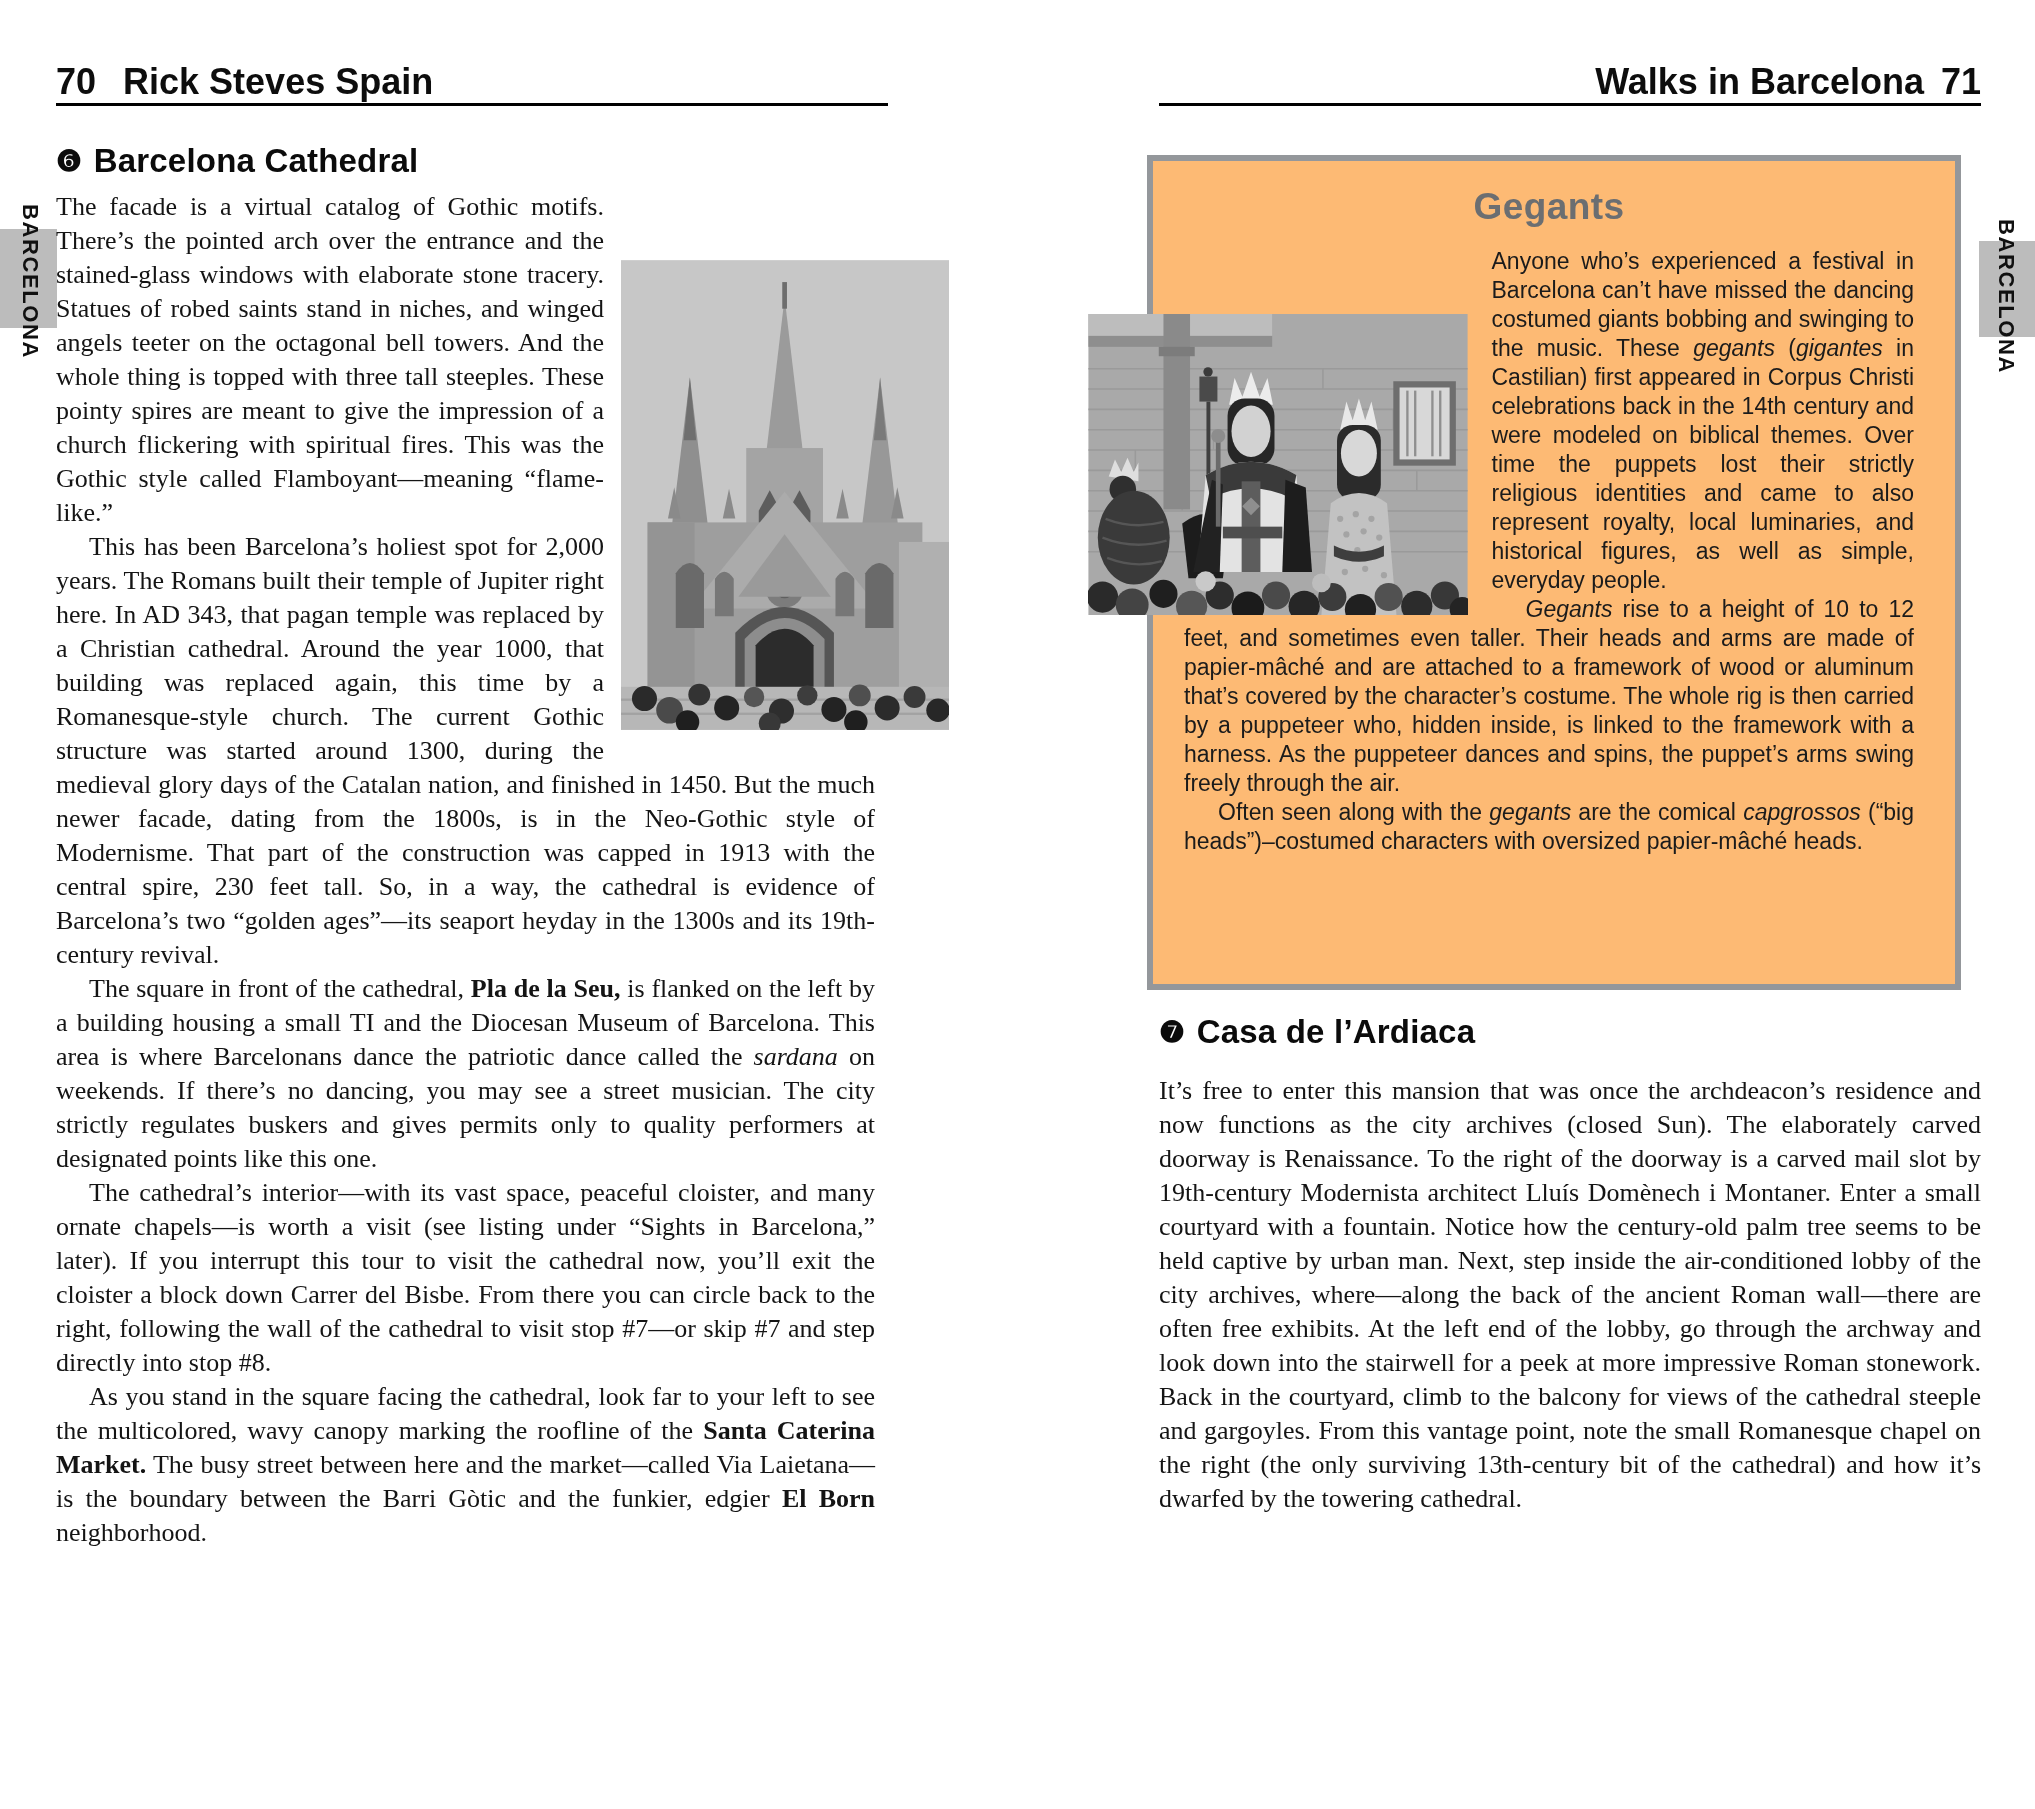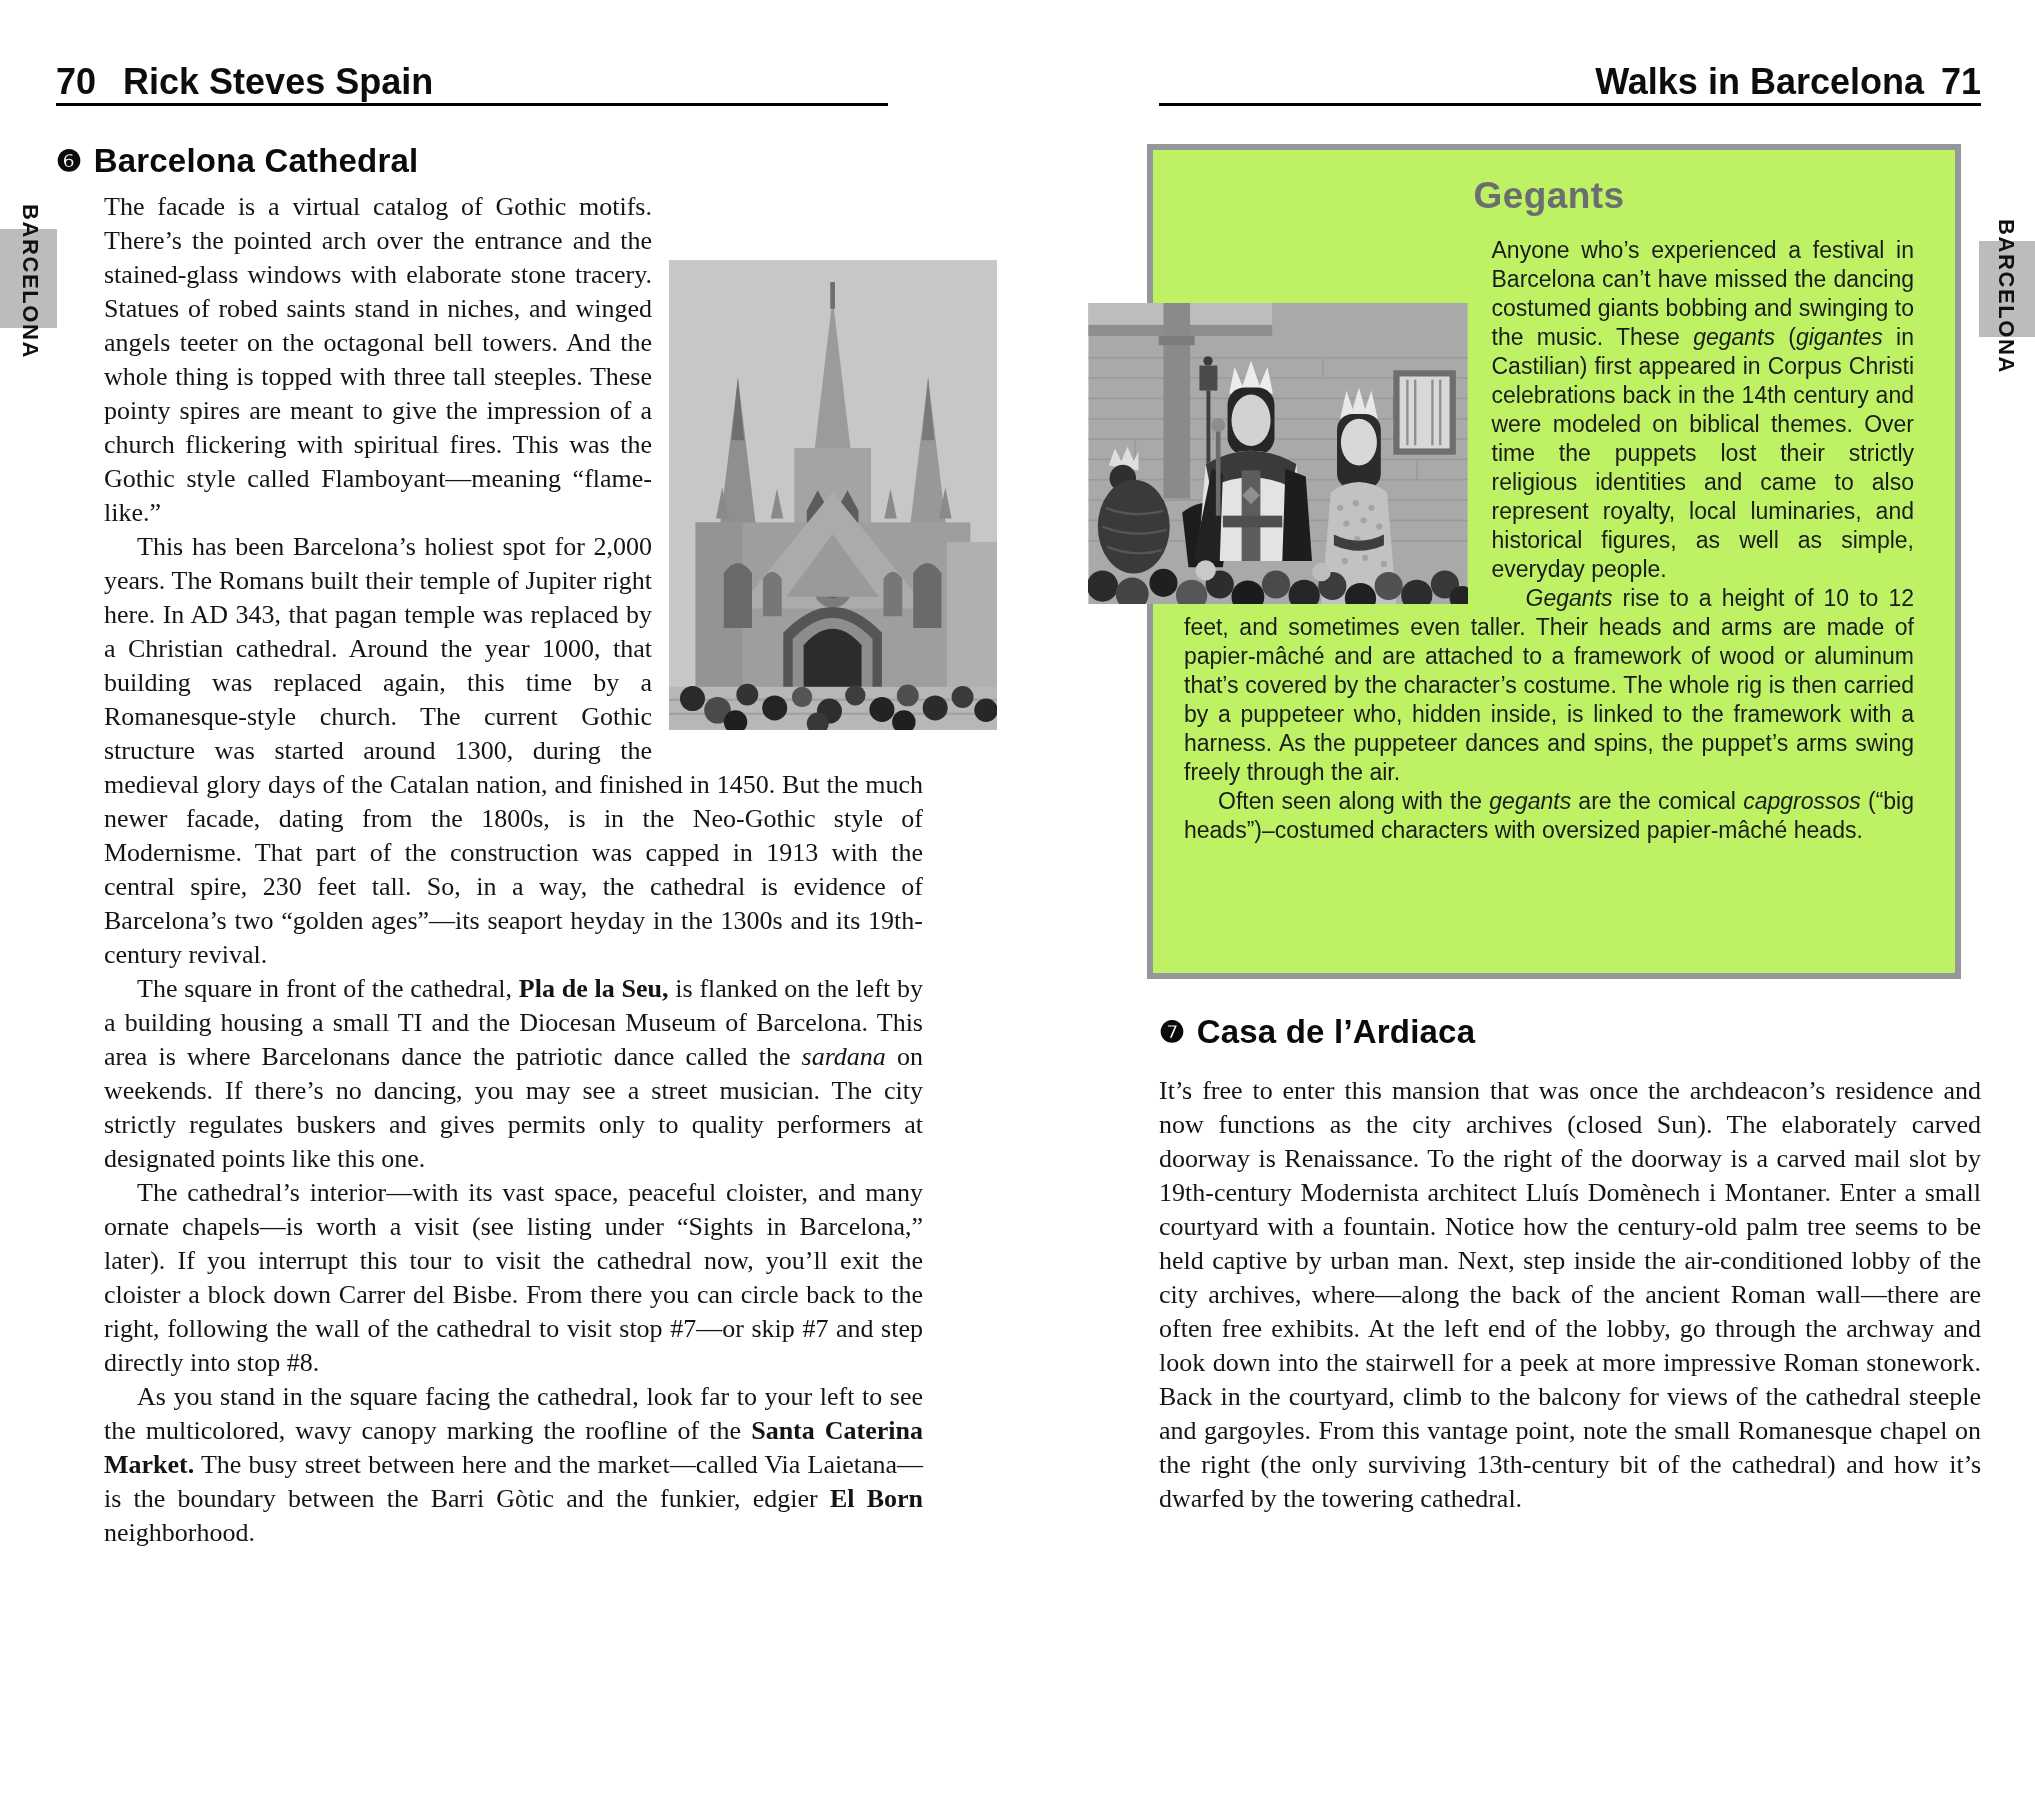--- a/index.html
+++ b/index.html
@@ -26,31 +26,31 @@
   #tab-right{left:1993px;top:219px;}
   
   .sec-head{position:absolute;font-family:"Liberation Sans",sans-serif;font-weight:700;
             color:#0b0b0b;display:flex;align-items:center;gap:11.7px;white-space:nowrap;}
   .sec-head .marker{font-size:29px;line-height:1;position:relative;top:0.8px;}
   .sec-head .ttl{font-size:33px;letter-spacing:0.2px;}
   #head6{left:56px;top:142px;}
   #head7{left:1159px;top:1013px;}
   
   .col{position:absolute;text-align:justify;font-size:26px;line-height:34px;color:#141414;}
-  #col-left{left:56px;top:190px;width:819px;margin-left:48px;}
+  #col-left{left:56px;top:190px;width:819px;}
   #col-right{left:1159px;top:1074px;width:822px;}
   .col p{margin:0;}
   .col p.ind{text-indent:33px;}
   
   .ph-cathedral{float:right;width:328px;height:470px;margin:70px -74px 11px 17px;}
   .ph-gegants{float:left;width:380px;height:301px;margin:67px 23.5px 7.8px -96px;}
   .ph-cathedral svg,.ph-gegants svg{display:block;width:100%;height:100%;}
   
-  #gegants-box{position:absolute;left:1147px;top:144px;width:814px;height:835px;
-    box-sizing:border-box;border:6.3px solid #94979b;background:#bef264;
+  #gegants-box{position:absolute;left:1147px;top:155px;width:814px;height:835px;
+    box-sizing:border-box;border:6.3px solid #94979b;background:#fdba74;
     padding:19px 41px 0 31px;font-family:"Liberation Sans",sans-serif;}
   #gegants-title{text-align:center;color:#6b6e71;font-weight:700;font-size:37px;
     margin:6.3px 0 19px 0;letter-spacing:0.4px;}
   .box-body{font-size:23px;line-height:29px;text-align:justify;color:#1b1b1b;}
   .box-body p{margin:0;}
   .box-body p.ind{text-indent:34px;}
 </style>
 </head>
 <body>
 

